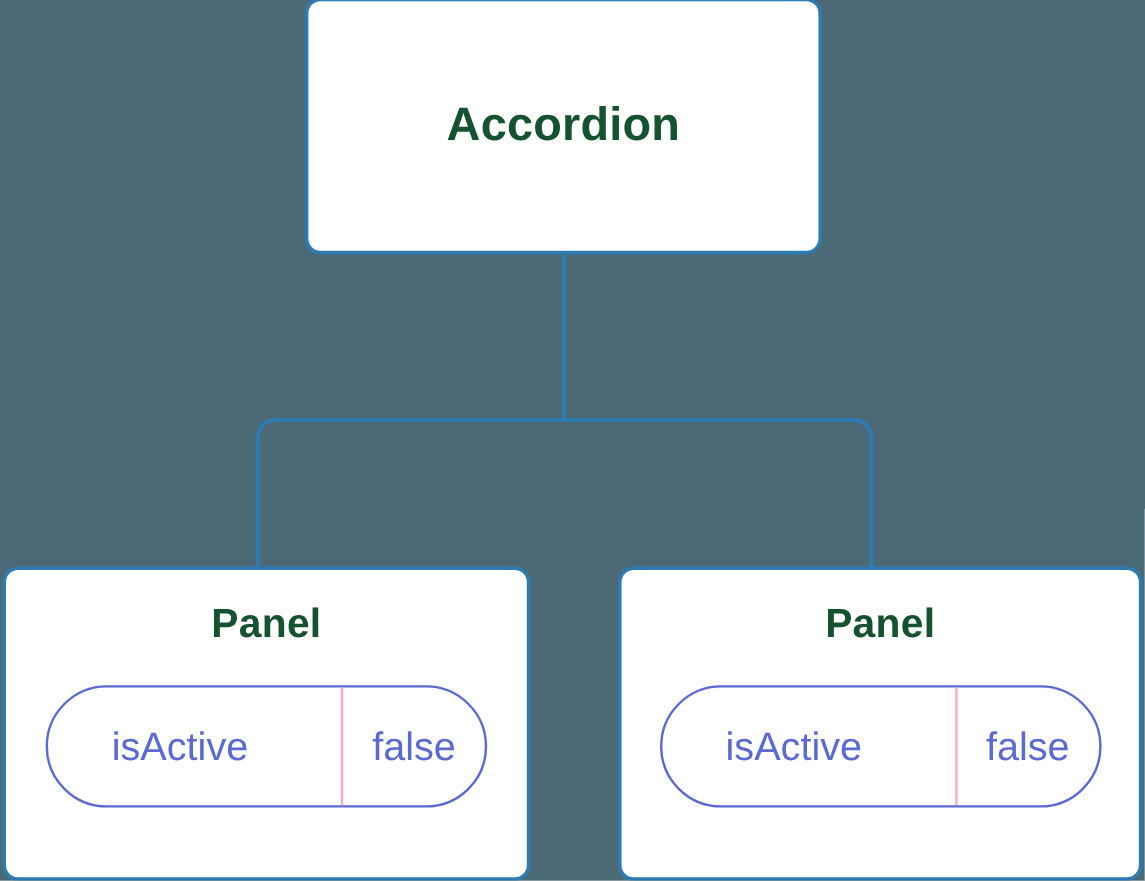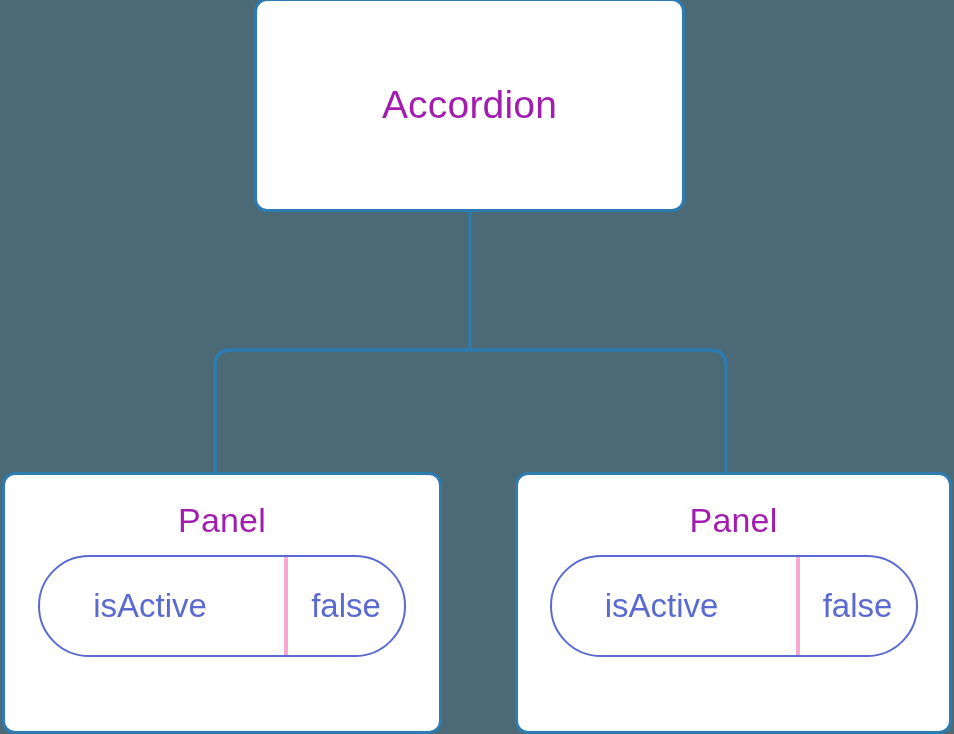--- a/index.html
+++ b/index.html
@@ -64,42 +64,42 @@
 
   .node-leaf-right {
     left: 515px;
     top: 472px;
     width: 437px;
     height: 262px;
     justify-content: flex-start;
   }
 
   .node-title {
-    color: #a21caf;
+    color: #14532d;
     font-family: "Liberation Sans", sans-serif;
-    font-weight: 400;
+    font-weight: 700;
     letter-spacing: 0.2px;
     white-space: nowrap;
   }
 
   .node-root .node-title {
     font-size: 39px;
     line-height: 44px;
   }
 
   .node-leaf-left .node-title,
   .node-leaf-right .node-title {
     font-size: 34px;
     line-height: 38px;
     margin-top: 26px;
   }
 
   
   .prop-pill {
-    margin-top: 16px;
+    margin-top: 32px;
     height: 102px;
     display: flex;
     flex-direction: row;
     align-items: stretch;
     border: 2px solid #5b6ad0;
     border-radius: 51px;
     box-sizing: border-box;
     background: #ffffff;
     overflow: hidden;
     gap: 32px;
@@ -125,21 +125,21 @@
     box-sizing: border-box;
   }
 
   .prop-key {
     flex: 0 0 212px;
     padding-left: 8px;
   }
 
   .prop-value {
     flex: 1 1 auto;
-    border-left: 4px solid #f9a8d4;
+    border-left: 2px solid #f9a8d4;
   }
 </style>
 </head>
 <body>
 
 <div id="canvas">
 
   <svg id="connectors" viewBox="0 0 954 734" width="954" height="734" xmlns="http://www.w3.org/2000/svg">
     <g fill="none" stroke="#2d7bb0" stroke-width="3.4" stroke-linecap="butt">
       <path d="M 470 209 L 470 350"></path>

